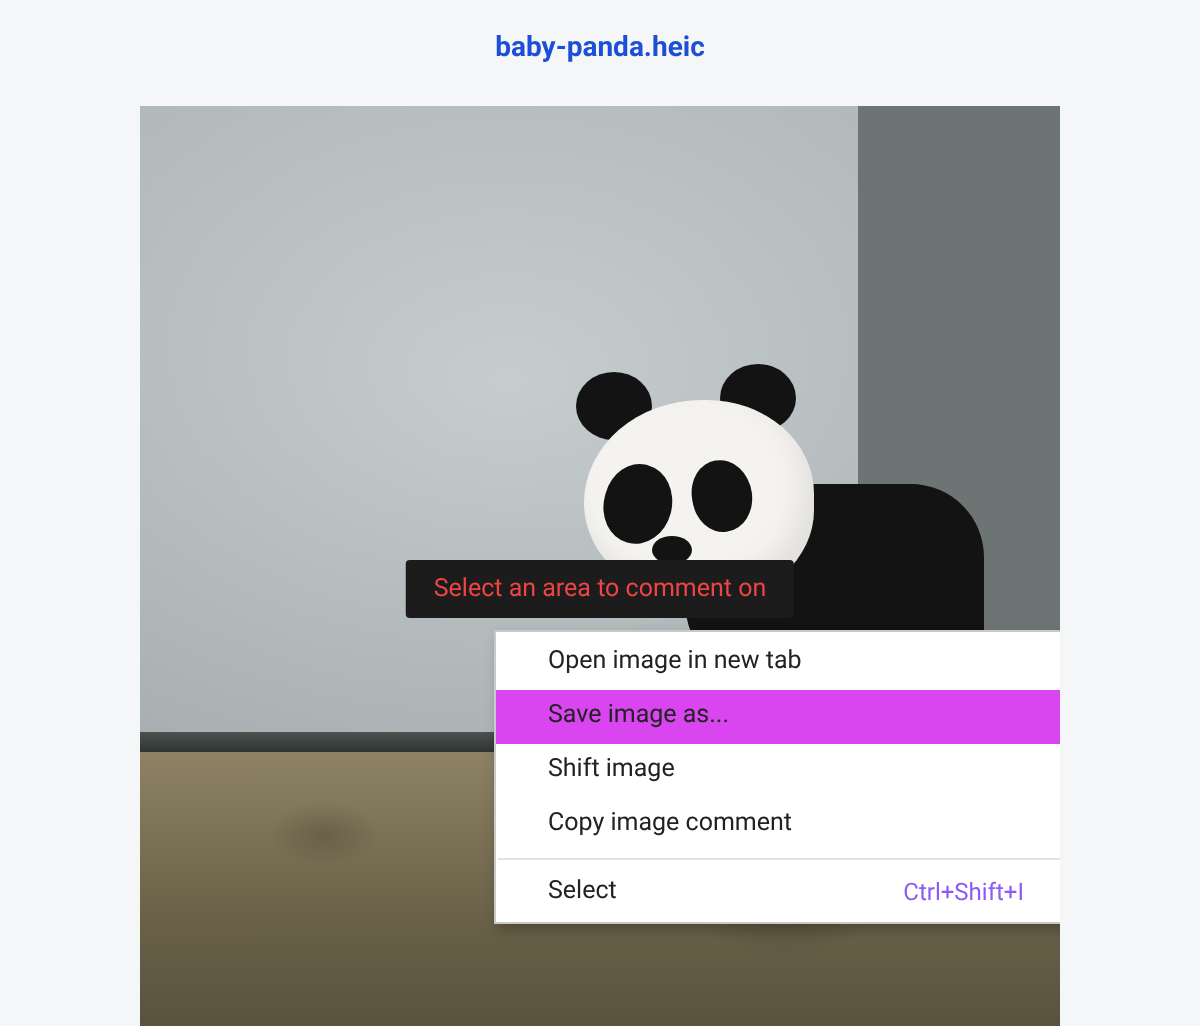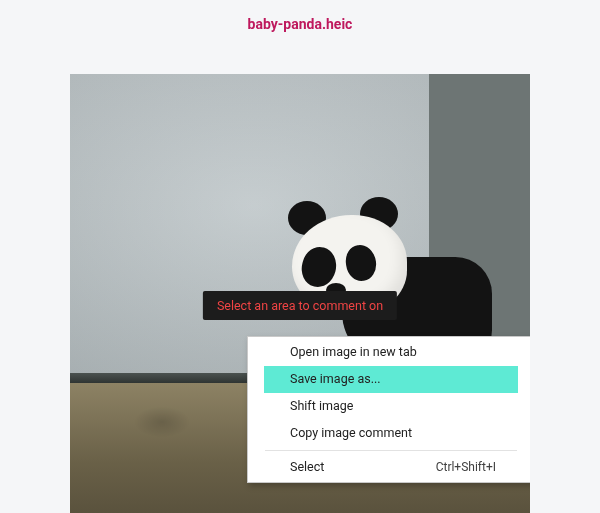--- a/index.html
+++ b/index.html
@@ -14,22 +14,22 @@
       font-family: -apple-system, BlinkMacSystemFont, "Segoe UI", Roboto, Arial, sans-serif;
       display: flex;
       flex-direction: column;
       align-items: center;
       padding-top: 16px;
       overflow: hidden;
     }
     .filename {
       font-size: 14px;
       font-weight: 700;
-      color: #be185d;
-      margin-bottom: 42px;
+      color: #1d4ed8;
+      margin-bottom: 21px;
     }
     .viewer {
       width: 460px;
       height: 460px;
       position: relative;
       background: #a9b0b3;
       overflow: hidden;
     }
     
     .photo-bg {
@@ -127,40 +127,40 @@
     .context-menu {
       position: absolute;
       top: 262px;
       left: 177px;
       width: 288px;
       background: #ffffff;
       border: 1px solid #c9c9c9;
       box-shadow: 2px 3px 6px rgba(0,0,0,0.25);
       font-size: 12.5px;
       color: #222;
-      padding: 2px 16px;
+      padding: 2px 0;
     }
     .context-menu .item {
       display: flex;
       justify-content: space-between;
       align-items: center;
       padding: 5px 22px 5px 26px;
       line-height: 1.35;
       cursor: default;
     }
     .context-menu .item.hover {
-      background: #5eead4;
+      background: #d946ef;
     }
     .context-menu .sep {
       height: 1px;
       background: #e2e2e2;
       margin: 3px 1px;
     }
     .context-menu .shortcut {
-      color: #404040;
+      color: #8b5cf6;
       font-size: 12px;
     }
   </style>
 </head>
 <body>
 
 <div class="filename">baby-panda.heic</div>
 
 <div class="viewer">
   <div class="photo-bg"></div>

